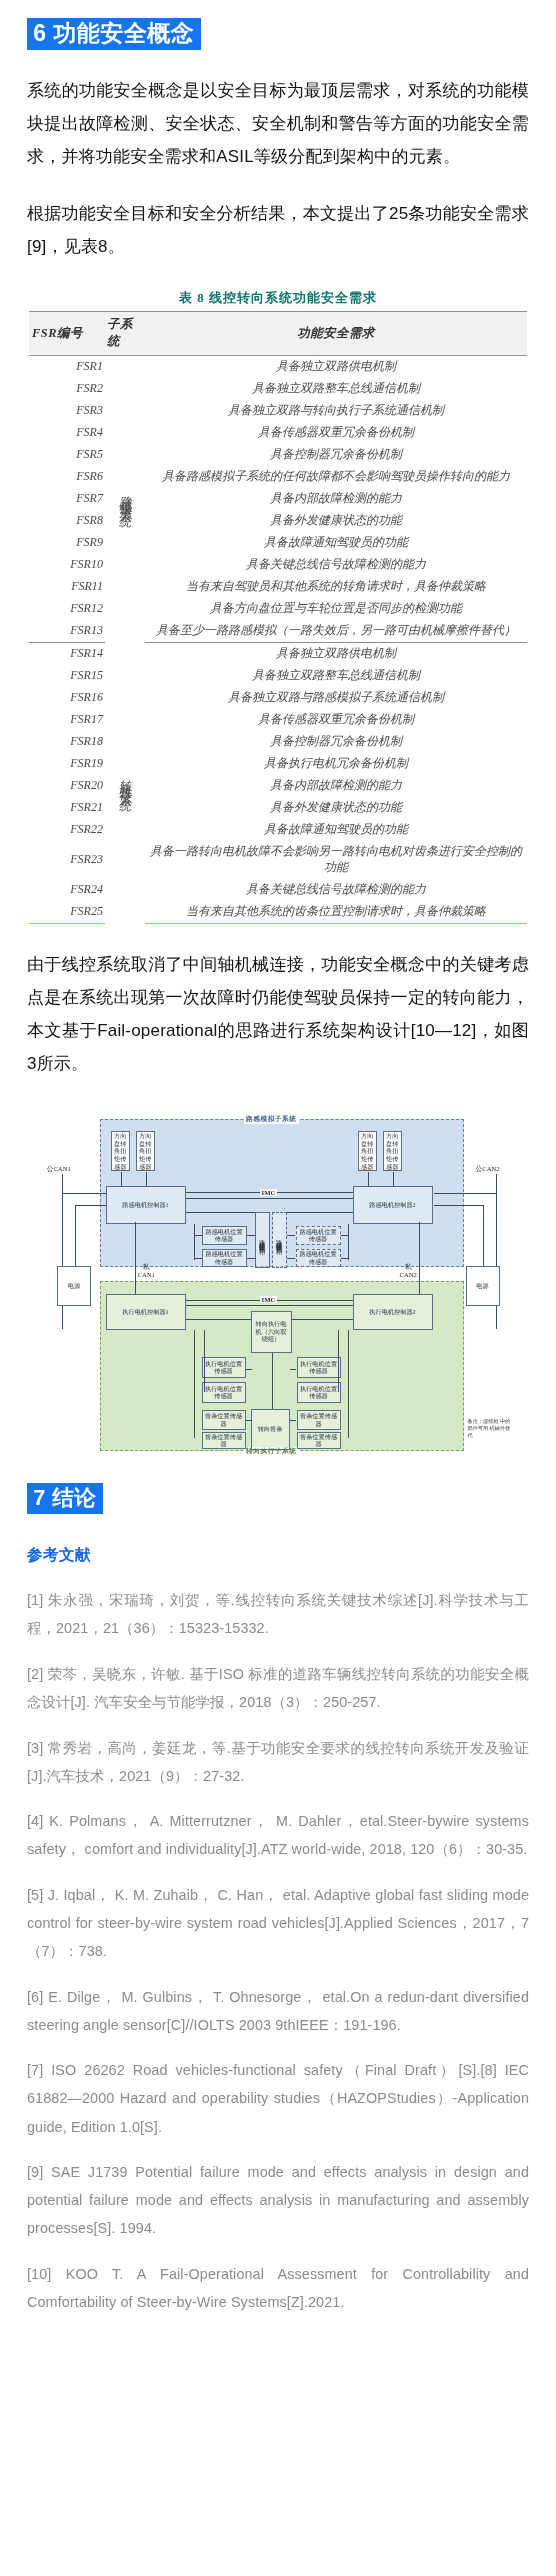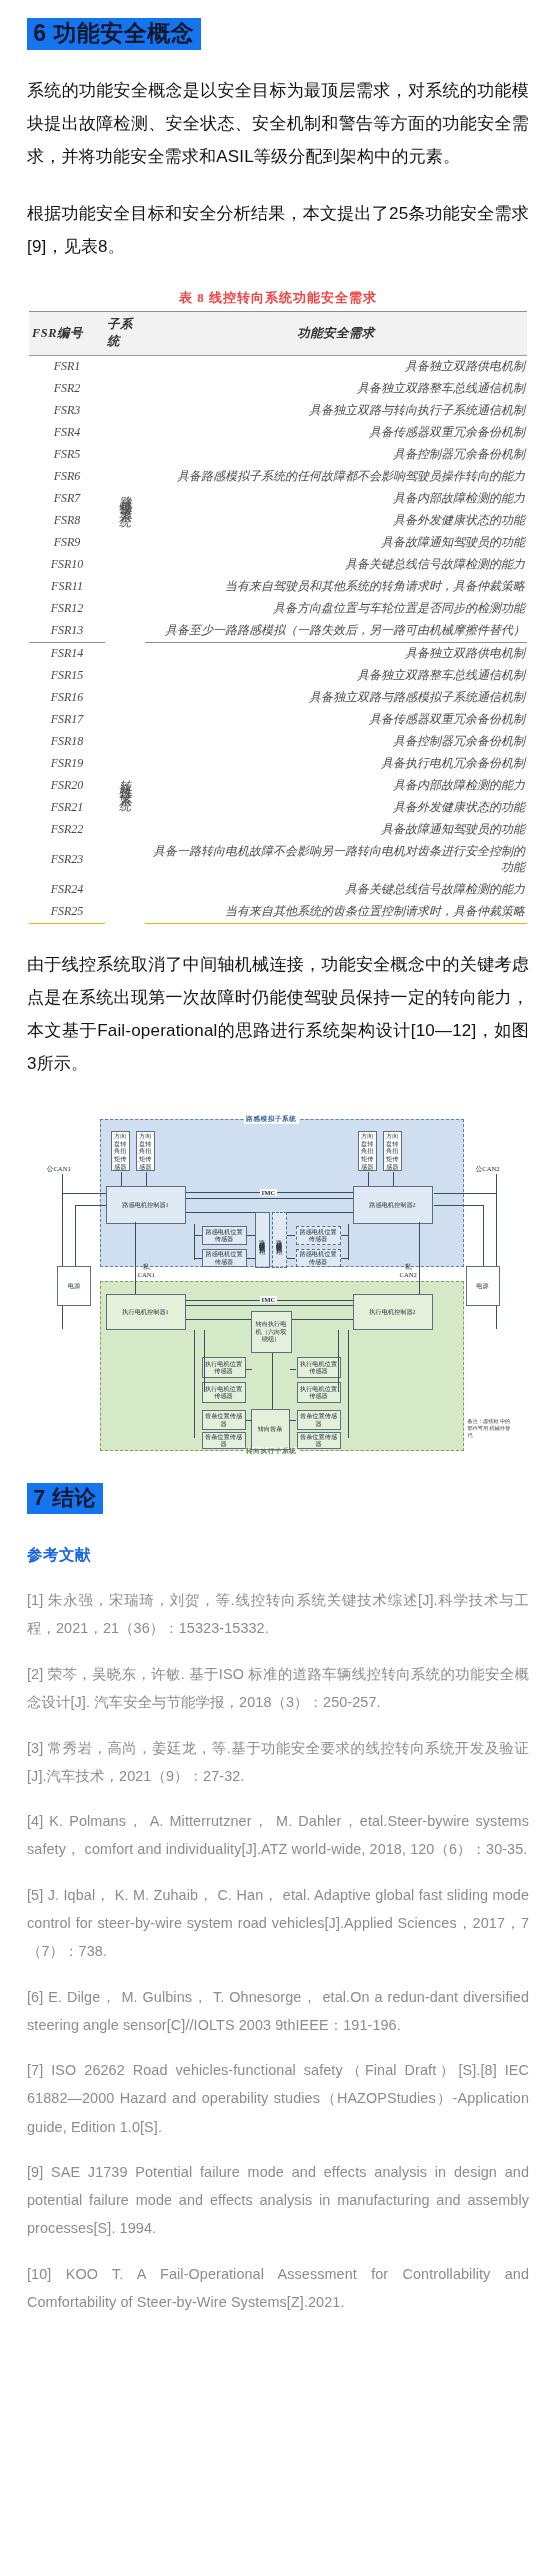--- a/index.html
+++ b/index.html
@@ -9,21 +9,21 @@
     background:#ffffff;
     font-family:"Liberation Sans","DejaVu Sans",sans-serif;
     color:#1a1a1a;
   }
   .page { width:556px; padding:0 0 20.6px 0; position:relative; }
 
   
   .sec-head {
     display:inline-block;
     background:#1575f0;
-    color:#0f172a;
+    color:#ffffff;
     font-size:23px;
     font-weight:bold;
     line-height:1.18;
     padding:2.1px 6.2px 3.1px 6.2px;
     margin:17.5px 0 0 27px;
     letter-spacing:0.5px;
   }
   .sec-head.small { font-size:21.6px; }
 
   
@@ -36,21 +36,21 @@
     color:#111111;
     letter-spacing:0.2px;
   }
 
   
   .table-wrap { margin:25px 29px 0 29px; }
   .tbl-caption {
     text-align:center;
     font-family:"Liberation Serif","DejaVu Serif",serif;
     font-size:13px;
-    color:#ef4444;
+    color:#0f766e;
     padding-bottom:4.1px;
     font-weight:600;
     letter-spacing:1px;
   }
   table.fsr {
     width:100%;
     border-collapse:collapse;
     font-family:"Liberation Serif","DejaVu Serif",serif;
     color:#3a3a3a;
     font-style:italic;
@@ -65,23 +65,23 @@
     color:#333;
     letter-spacing:0.5px;
   }
   table.fsr td {
     font-size:12px;
     padding:3.1px 2.1px;
     vertical-align:middle;
     line-height:1.32;
     color:#4a4a4a;
   }
-  td.c-id { width:76px; text-align:center; padding-left:3.1px; font-size:12.4px; white-space:nowrap;}
+  td.c-id { width:76px; text-align:right; padding-left:3.1px; font-size:12.4px; white-space:nowrap;}
   td.c-sub { width:40px; text-align:center; }
-  td.c-req { text-align:right; padding-left:5.2px; }
+  td.c-req { text-align:center; padding-left:5.2px; }
   .vert {
     writing-mode:vertical-rl;
     text-orientation:upright;
     letter-spacing:3.1px;
     font-size:12px;
     line-height:1;
     display:inline-block;
     color:#4a4a4a;
   }
   tr.grp-end td { border-bottom:1px solid #8e8e8e; }

